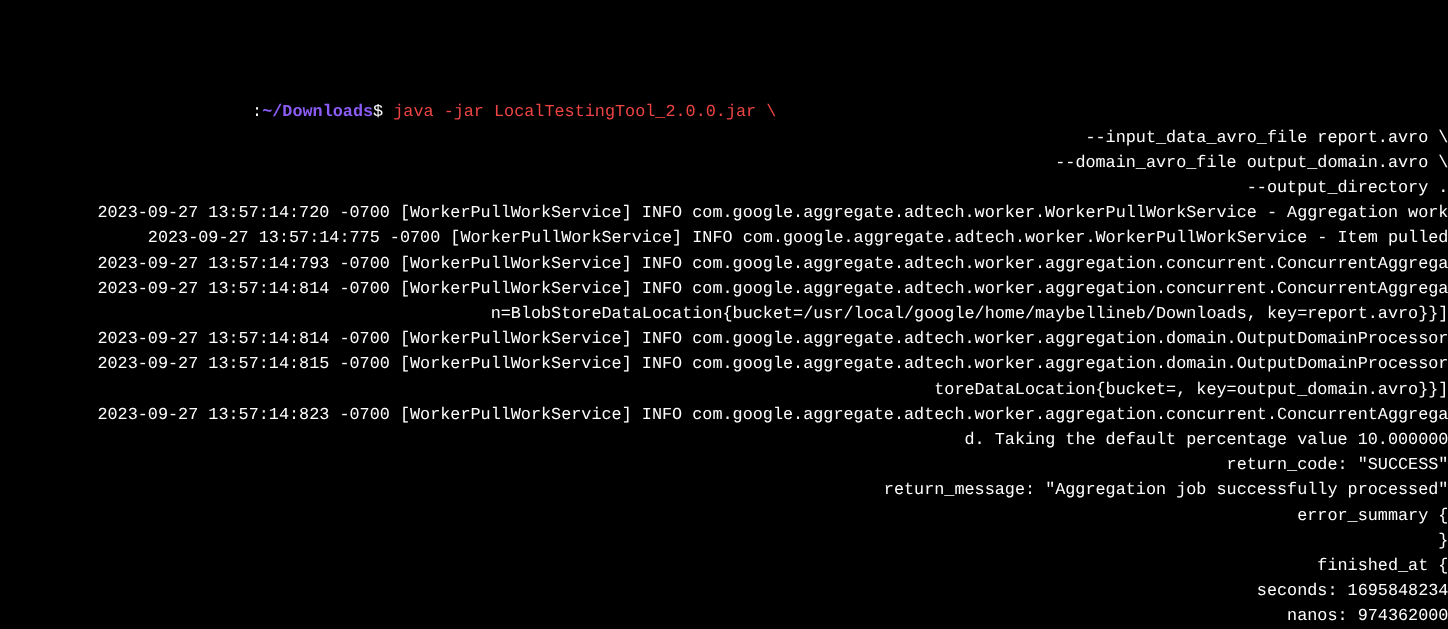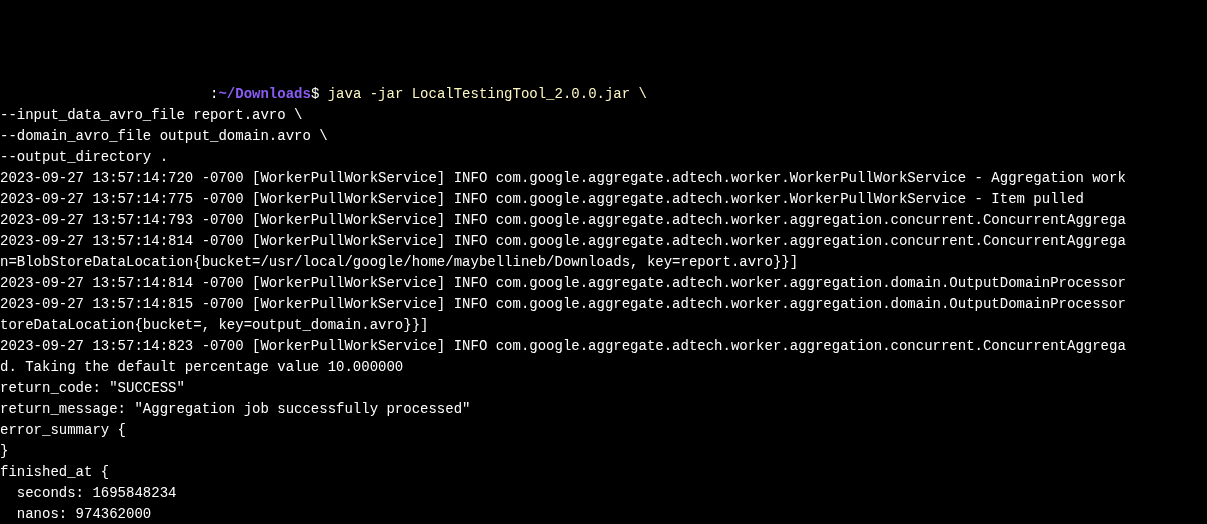--- a/index.html
+++ b/index.html
@@ -33,24 +33,25 @@
       color: #8b5cf6;
       font-weight: bold;
     }
     .prompt-sep {
       color: #ffffff;
     }
     .dollar {
       color: #ffffff;
     }
     .cmd {
-      color: #fef9c3;
+      color: #ef4444;
     }
     .output {
       color: #ffffff;
+      text-align: right;
     }
   </style>
 </head>
 <body>
 
 
 
 <div class="terminal"><div class="line"><span class="hostname">                         </span><span class="prompt-sep">:</span><span class="path">~/Downloads</span><span class="dollar">$</span><span class="cmd"> java -jar LocalTestingTool_2.0.0.jar \</span></div><div class="line output">--input_data_avro_file report.avro \</div><div class="line output">--domain_avro_file output_domain.avro \</div><div class="line output">--output_directory .</div><div class="line output">2023-09-27 13:57:14:720 -0700 [WorkerPullWorkService] INFO com.google.aggregate.adtech.worker.WorkerPullWorkService - Aggregation work</div><div class="line output">2023-09-27 13:57:14:775 -0700 [WorkerPullWorkService] INFO com.google.aggregate.adtech.worker.WorkerPullWorkService - Item pulled</div><div class="line output">2023-09-27 13:57:14:793 -0700 [WorkerPullWorkService] INFO com.google.aggregate.adtech.worker.aggregation.concurrent.ConcurrentAggrega</div><div class="line output">2023-09-27 13:57:14:814 -0700 [WorkerPullWorkService] INFO com.google.aggregate.adtech.worker.aggregation.concurrent.ConcurrentAggrega</div><div class="line output">n=BlobStoreDataLocation{bucket=/usr/local/google/home/maybellineb/Downloads, key=report.avro}}]</div><div class="line output">2023-09-27 13:57:14:814 -0700 [WorkerPullWorkService] INFO com.google.aggregate.adtech.worker.aggregation.domain.OutputDomainProcessor</div><div class="line output">2023-09-27 13:57:14:815 -0700 [WorkerPullWorkService] INFO com.google.aggregate.adtech.worker.aggregation.domain.OutputDomainProcessor</div><div class="line output">toreDataLocation{bucket=, key=output_domain.avro}}]</div><div class="line output">2023-09-27 13:57:14:823 -0700 [WorkerPullWorkService] INFO com.google.aggregate.adtech.worker.aggregation.concurrent.ConcurrentAggrega</div><div class="line output">d. Taking the default percentage value 10.000000</div><div class="line output">return_code: "SUCCESS"</div><div class="line output">return_message: "Aggregation job successfully processed"</div><div class="line output">error_summary {</div><div class="line output">}</div><div class="line output">finished_at {</div><div class="line output">  seconds: 1695848234</div><div class="line output">  nanos: 974362000</div><div class="line output"></div></div>
 
 

